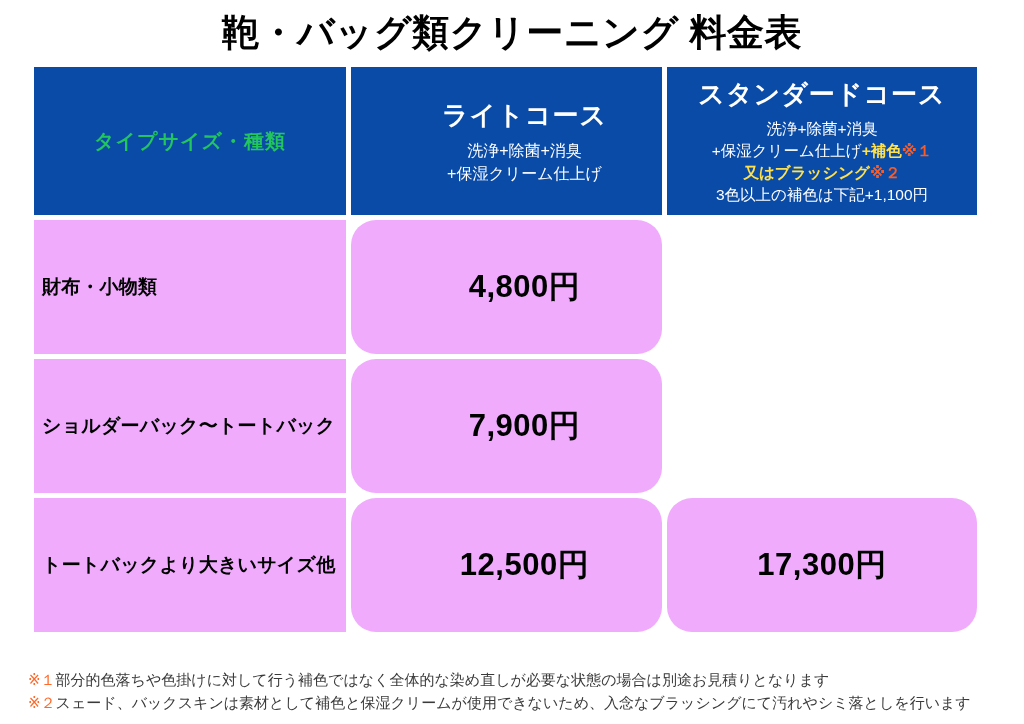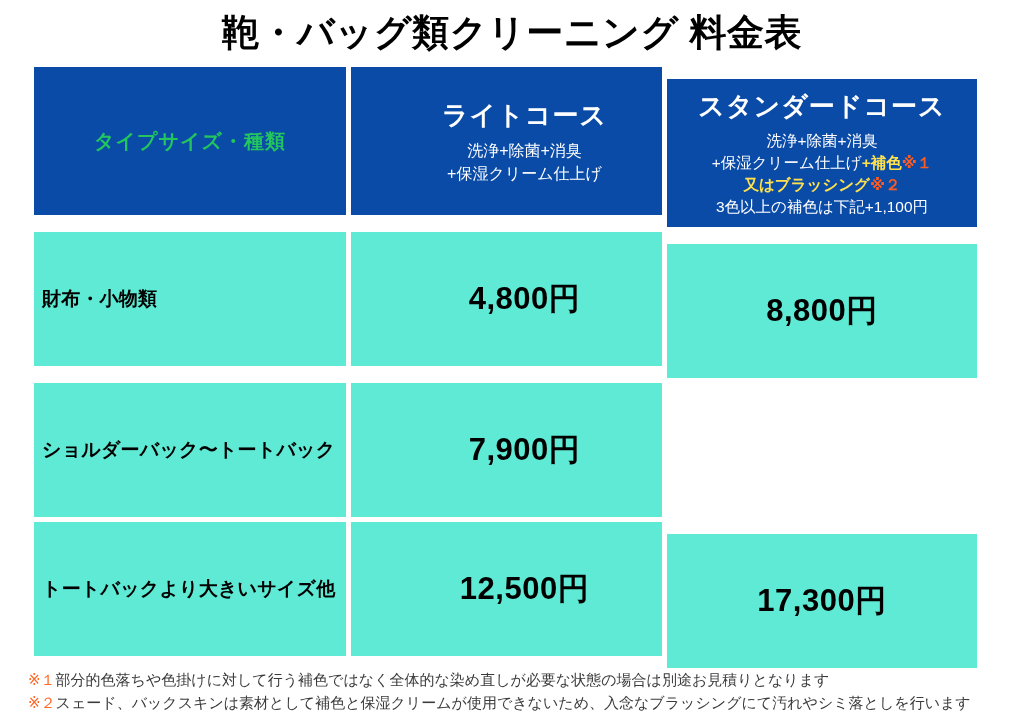--- a/index.html
+++ b/index.html
@@ -55,21 +55,21 @@
     gap: 5px;
   }
 
   .cell {
     box-sizing: border-box;
   }
 
   
   .col-type   { width: 312px; flex: 0 0 312px; }
   .col-light  { width: 311px; flex: 0 0 311px; padding-left: 36px; }
-  .col-std    { width: 310px; flex: 0 0 310px; margin-top: 12px; }
+  .col-std    { width: 310px; flex: 0 0 310px; }
 
   
   .row-head .cell {
     background: #0a4ba8;
     height: 148px;
     display: flex;
     flex-direction: column;
     align-items: center;
     justify-content: center;
     color: #ffffff;
@@ -104,34 +104,35 @@
   .head-sub-tight {
     font-size: 15.5px;
     line-height: 22px;
   }
 
   .hl-yellow { color: #ffe14d; font-weight: bold; text-align: center; }
   .hl-orange { color: #ff5a1f; font-weight: bold; }
 
   
   .row-data .cell {
-    background: #5eead4;
+    background: #f0abfc;
     height: 134px;
     display: flex;
     align-items: center;
   }
 
   .row-data .col-type {
     justify-content: flex-start;
     padding-left: 8px;
   }
 
   .row-data .col-light,
   .row-data .col-std {
     justify-content: center;
+    border-radius: 25px;
   }
 
   .type-label {
     font-size: 19px;
     font-weight: bold;
     color: #000000;
     letter-spacing: 0.2px;
     white-space: nowrap;
   }
 
@@ -193,23 +194,20 @@
 
     </div>
 
     <div class="row row-data">
       <div class="cell col-type">
         <span class="type-label">財布・小物類</span>
       </div>
       <div class="cell col-light">
         <span class="price">4,800円</span>
       </div>
-      <div class="cell col-std">
-        <span class="price">8,800円</span>
-      </div>
     </div>
 
     <div class="row row-data">
       <div class="cell col-type">
         <span class="type-label">ショルダーバック〜トートバック</span>
       </div>
       <div class="cell col-light">
         <span class="price">7,900円</span>
       </div>
     </div>

